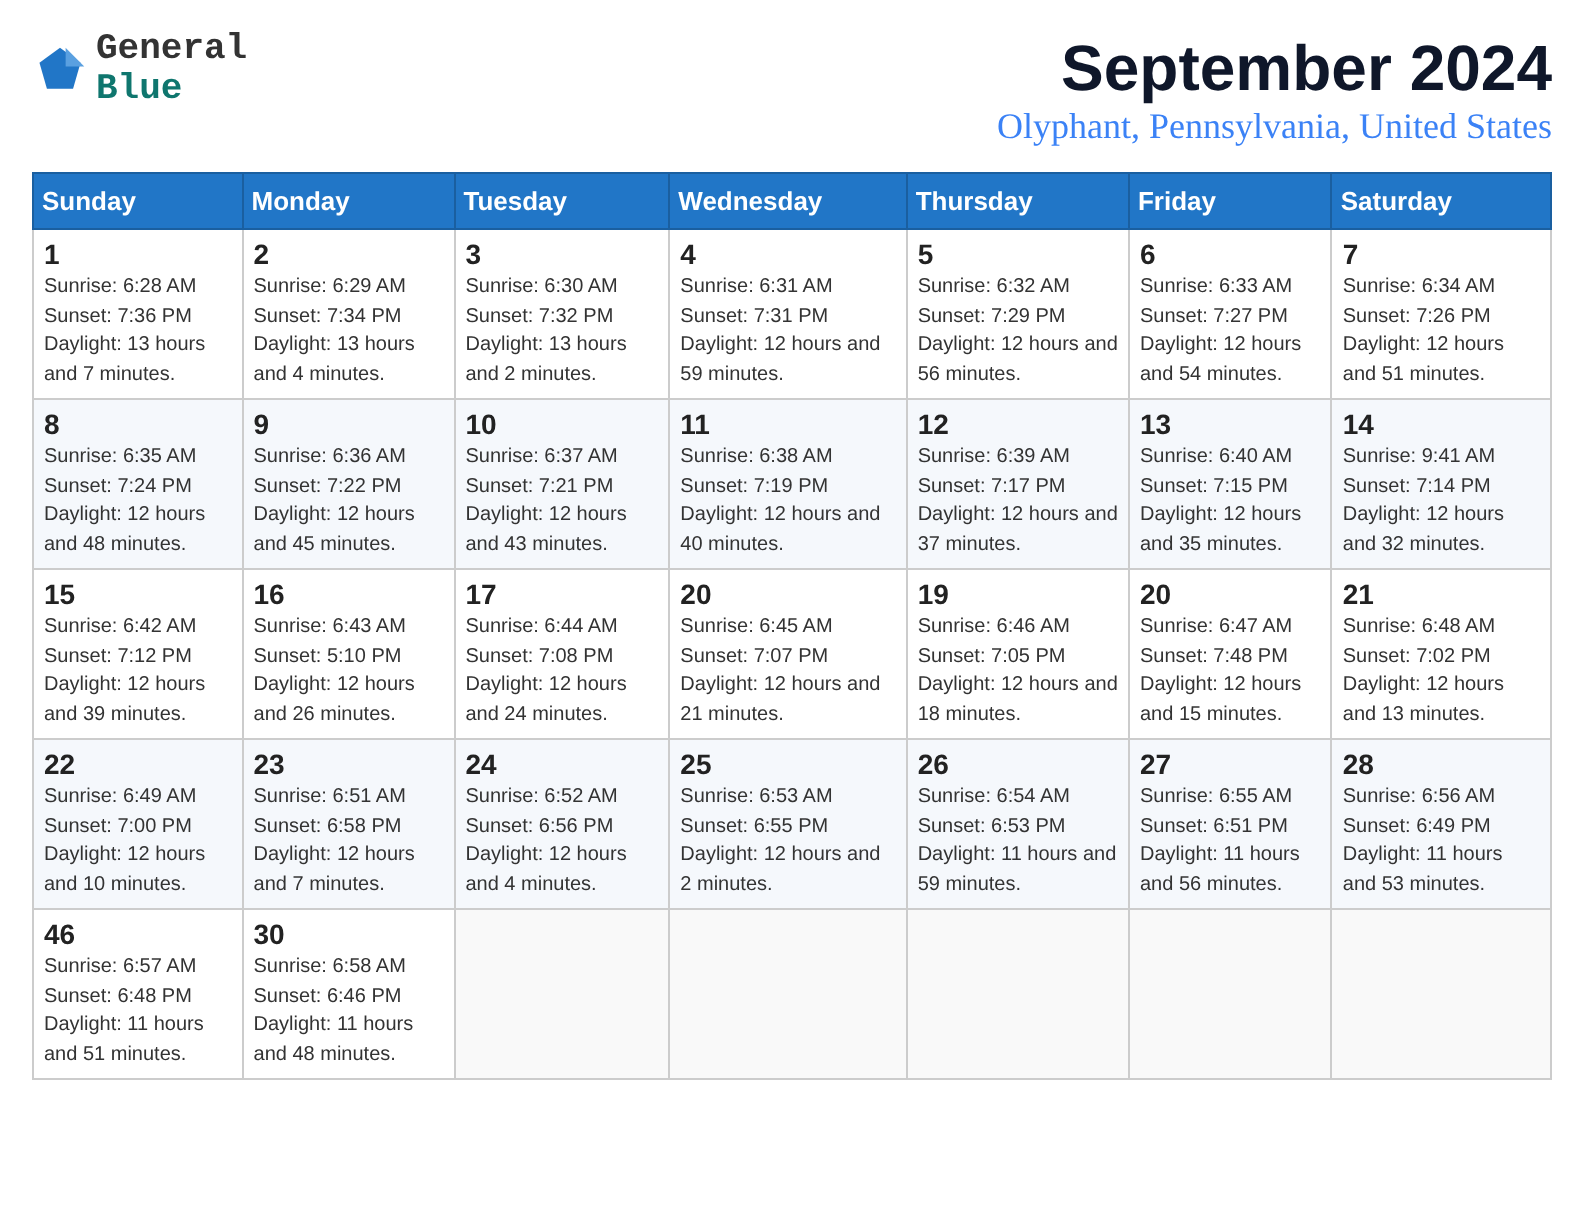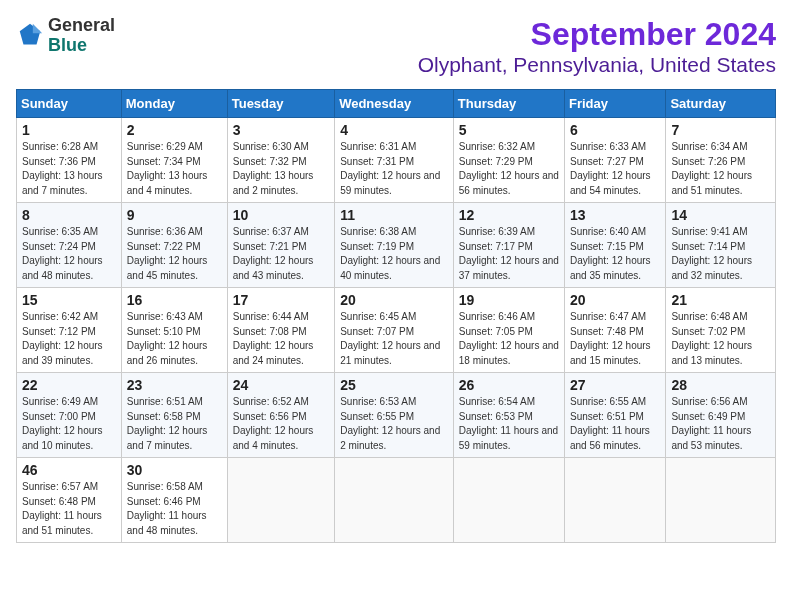--- a/index.html
+++ b/index.html
@@ -13,45 +13,47 @@
     .header {
       display: flex;
       justify-content: space-between;
       align-items: flex-start;
       margin-bottom: 12px;
     }
     .logo {
       display: flex;
       align-items: center;
       gap: 4px;
+      font-family: Liberation Mono, monospace;
     }
     .logo-text {
       font-size: 18px;
       font-weight: bold;
       color: #333;
       line-height: 1.1;
     }
     .logo-text span {
       color: #0f766e;
     }
     .logo-icon {
       width: 28px;
       height: 28px;
     }
     .title-block {
       text-align: right;
     }
     .month-title {
       font-size: 32px;
       font-weight: bold;
-      color: #6d28d9;
+      color: #0f172a;
     }
     .subtitle {
-      font-size: 21px;
-      color: #4c1d95;
+      font-size: 18px;
+      color: #3b82f6;
+      font-family: Liberation Serif, serif;
     }
     .calendar {
       width: 100%;
       border-collapse: collapse;
       font-size: 11px;
       padding-left: 37px;
     }
     .calendar th {
       background: #2176c7;
       color: #fff;

